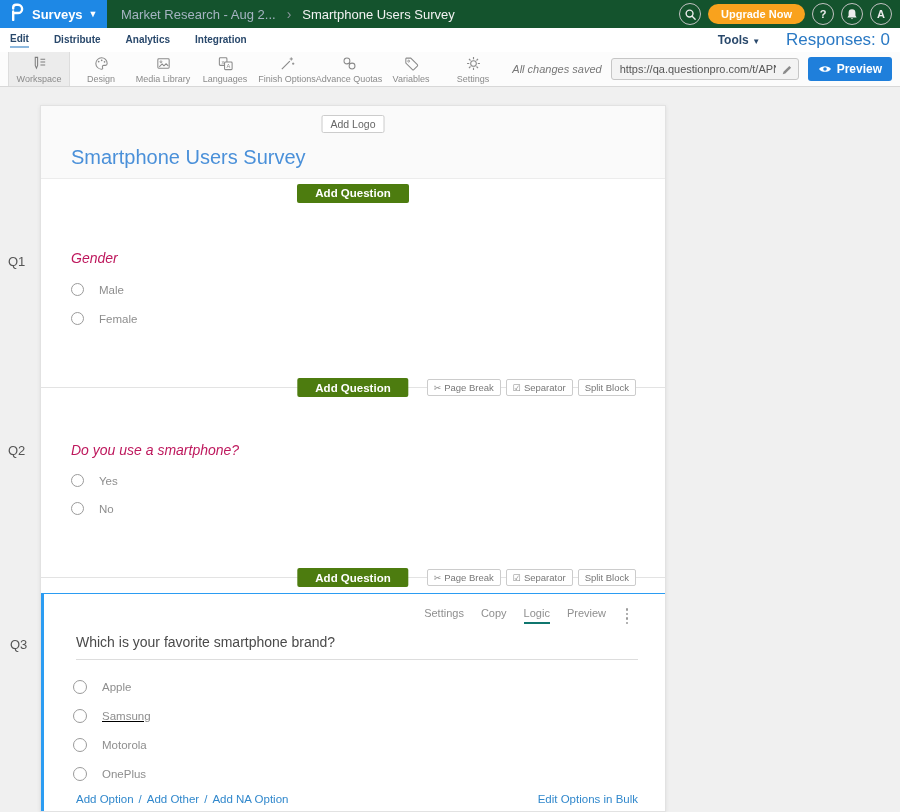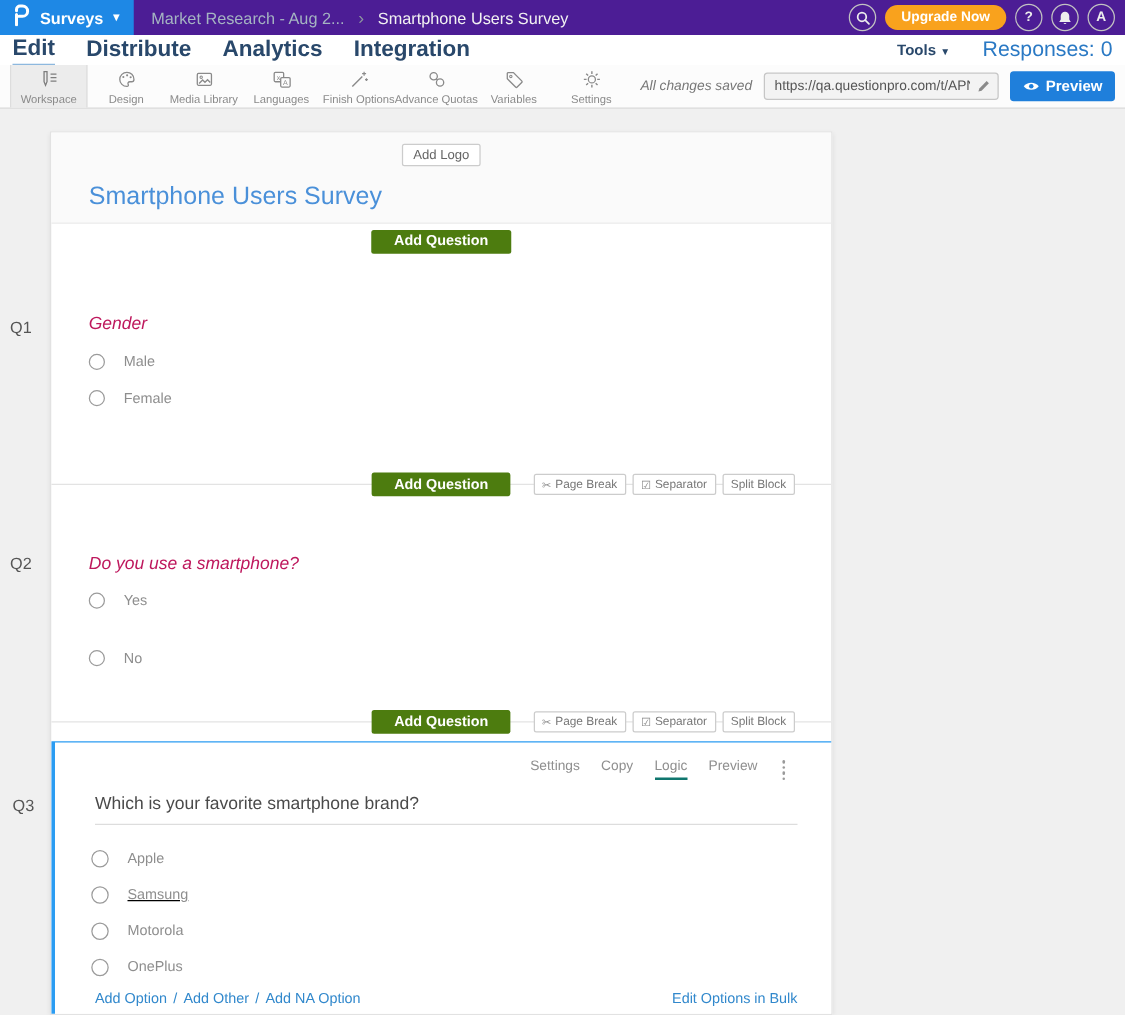--- a/index.html
+++ b/index.html
@@ -1,36 +1,36 @@
 <!DOCTYPE html>
 <html><head>
 <meta charset="utf-8">
 <style>
   * { margin:0; padding:0; box-sizing:border-box; }
   html,body { background:#e9e9e9; }
   body { font-family:"Liberation Sans", sans-serif; }
   .page { position:relative; width:900px; height:812px; background:#f0f0f0; overflow:hidden; margin:0 auto; }
 
   
-  .topbar { position:absolute; left:0; top:0; width:900px; height:28px; background:#4c1d95; display:flex; align-items:center; }
+  .topbar { position:absolute; left:0; top:0; width:900px; height:28px; background:#14532d; display:flex; align-items:center; }
   .brand { width:107px; height:28px; background:#1e88e5; display:flex; align-items:center; padding-left:9px; cursor:pointer; }
   .brand .plogo { margin-right:7px; display:block; }
   .brand .plabel { color:#fff; font-size:13px; font-weight:700; }
   .brand .caret { color:#fff; font-size:9px; margin-left:6px; }
   .crumbs { display:flex; align-items:center; margin-left:14px; }
   .crumb-folder { color:#a5b4c2; font-size:13px; cursor:pointer; }
   .crumb-sep { color:#8d979f; font-size:14px; margin:0 11px; }
   .crumb-survey { color:#f2f2f2; font-size:13px; }
   .top-right { margin-left:auto; display:flex; align-items:center; gap:7px; padding-right:8px; }
   .circ { width:22px; height:22px; border:1px solid #c2c2c2; border-radius:50%; display:flex; align-items:center; justify-content:center; color:#ededed; font-size:11px; font-weight:700; cursor:pointer; background:transparent; }
   .upgrade-btn { height:20px; border:none; border-radius:10px; background:#f9a21d; color:#fff; font-size:11px; font-weight:700; padding:0 13px; cursor:pointer; font-family:inherit; }
 
   
   .navrow { position:absolute; left:0; top:28px; width:900px; height:24px; background:#ffffff; display:flex; align-items:center; padding:0 10px; }
-  .nav-item { color:#29486b; font-size:18px; font-weight:700; margin-right:25px; cursor:pointer; padding-bottom:2px; }
+  .nav-item { color:#29486b; font-size:10px; font-weight:700; margin-right:25px; cursor:pointer; padding-bottom:2px; }
   .nav-item.active { border-bottom:2px solid #8db8de; }
   .nav-right { margin-left:auto; display:flex; align-items:center; gap:26px; }
   .tools { color:#29486b; font-size:12px; font-weight:700; cursor:pointer; }
   .tools .caret { font-size:8px; }
   .responses { color:#2a79c4; font-size:17px; font-weight:400; cursor:pointer; }
 
   
   .toolbar { position:absolute; left:0; top:52px; width:900px; height:35px; background:#fcfcfc; border-bottom:1px solid #d8d8d8; display:flex; align-items:stretch; padding-left:8px; }
   .tool { width:62px; display:flex; flex-direction:column; align-items:center; justify-content:center; cursor:pointer; gap:2px; }
   .tool.active { background:#ececec; border-left:1px solid #ddd; border-right:1px solid #ddd; }
@@ -265,21 +265,21 @@
             <span>Split Block</span>
           </button>
       </div>
     </div>
 
     <div class="qtext" style="top:336px;">Do you use a smartphone?</div>
     <div class="opt" style="top:368px;">
       <span class="radio"></span>
       <span class="optlabel">Yes</span>
     </div>
-    <div class="opt" style="top:414px;">
+    <div class="opt" style="top:396px;">
       <span class="radio"></span>
       <span class="optlabel">No</span>
     </div>
 
     <div class="divrow" style="top:462px;">
       <div class="rule"></div>
       <button class="addq">Add Question</button>
       <div class="smallbtns">
         <button class="sbtn">
             <span class="sicon">✂</span>

